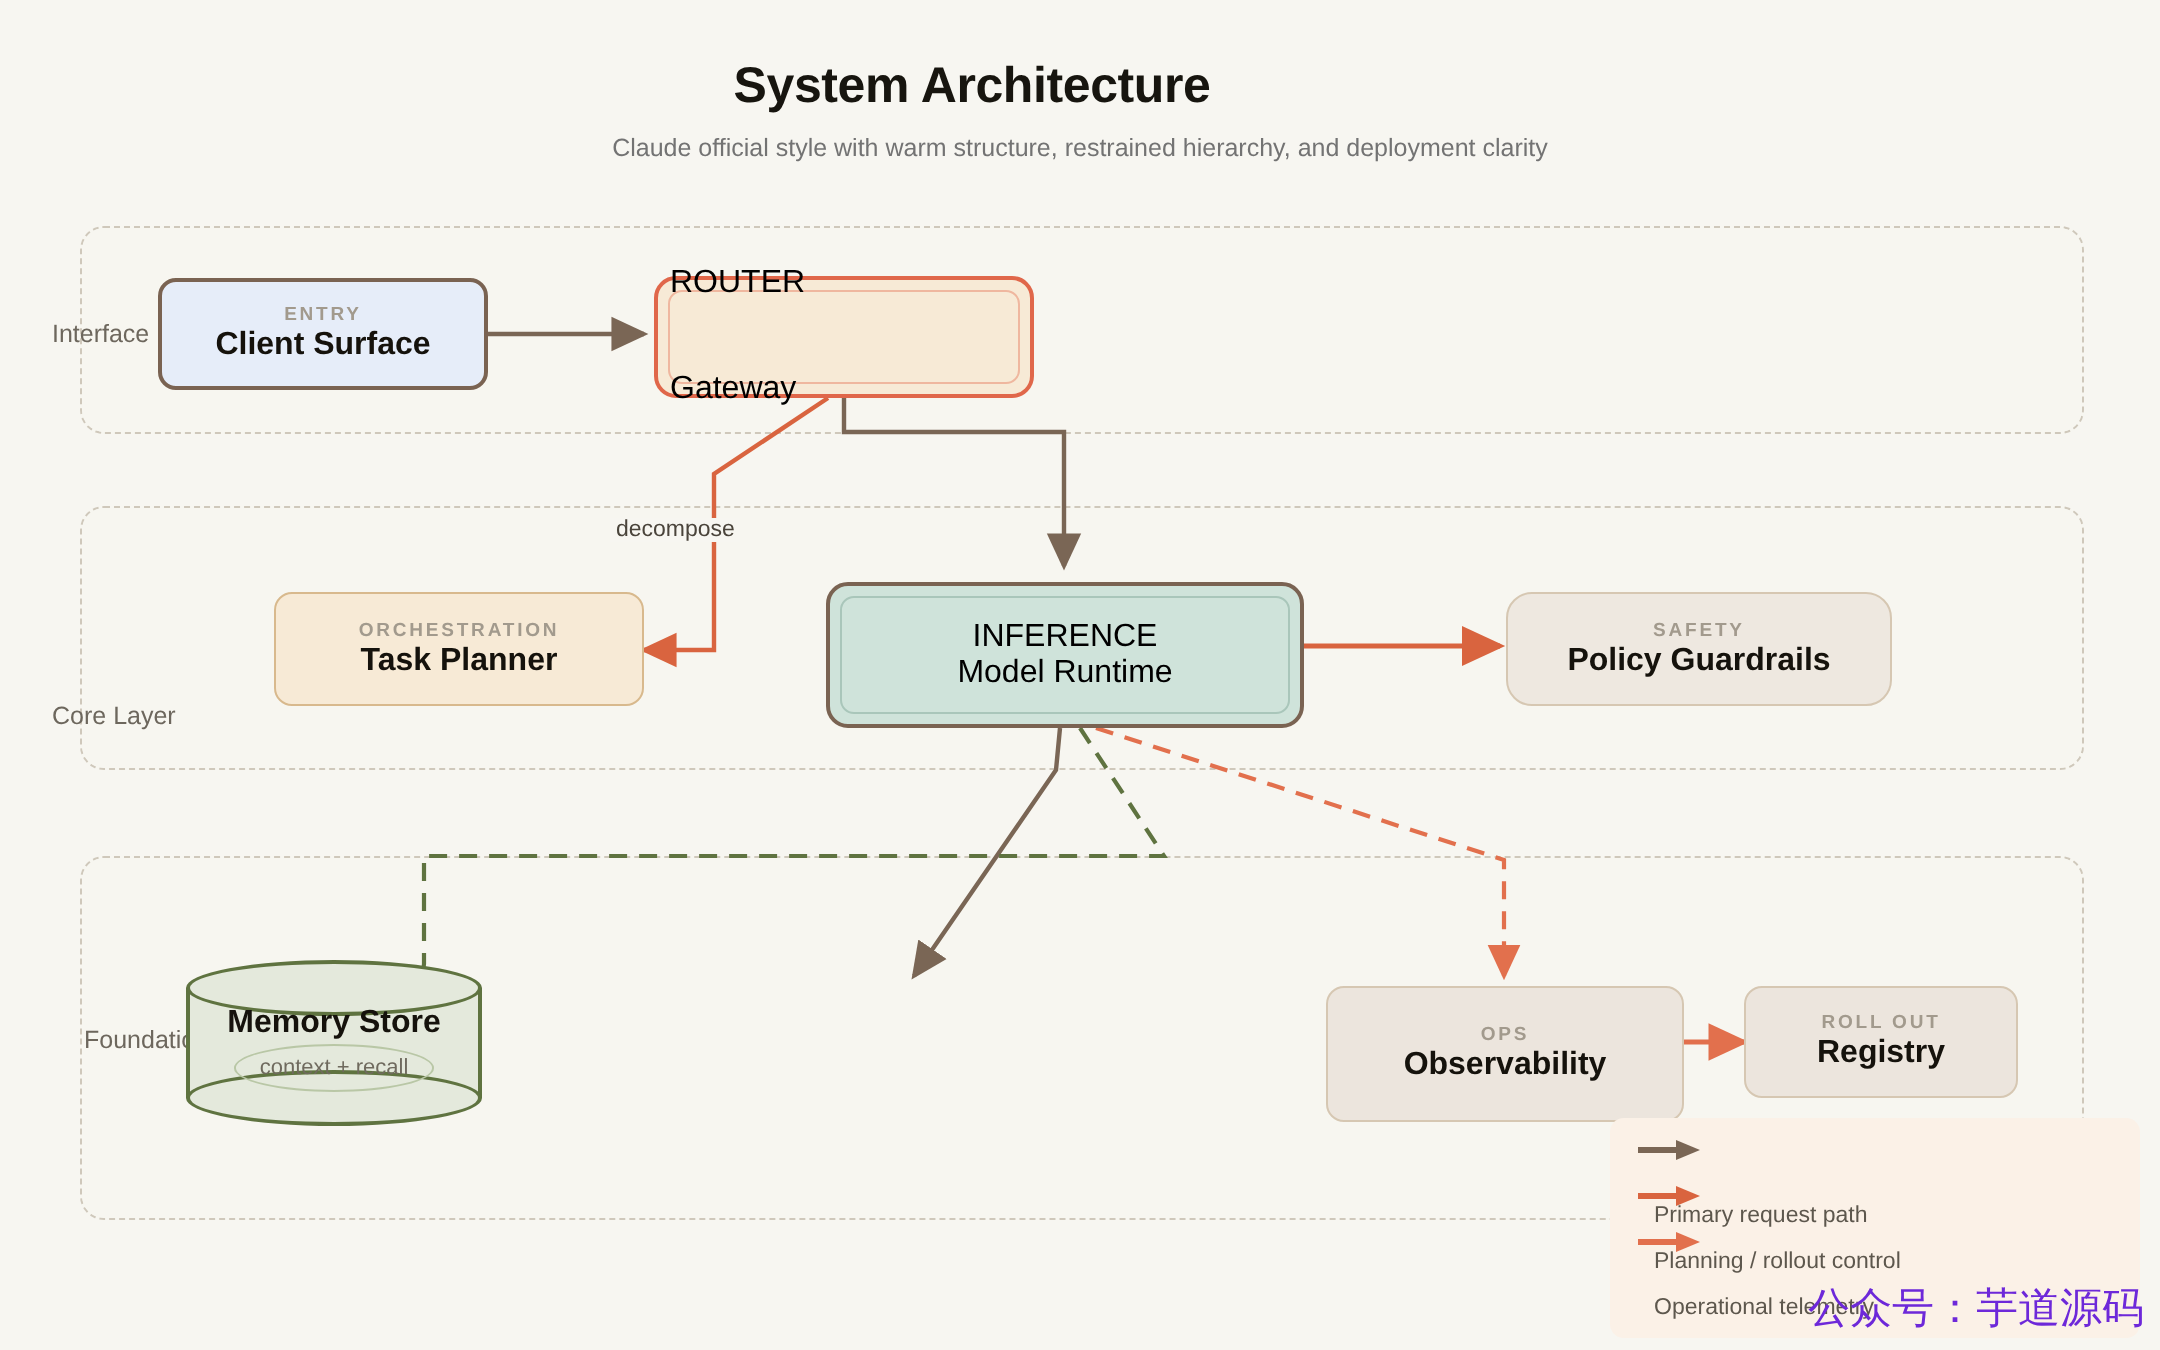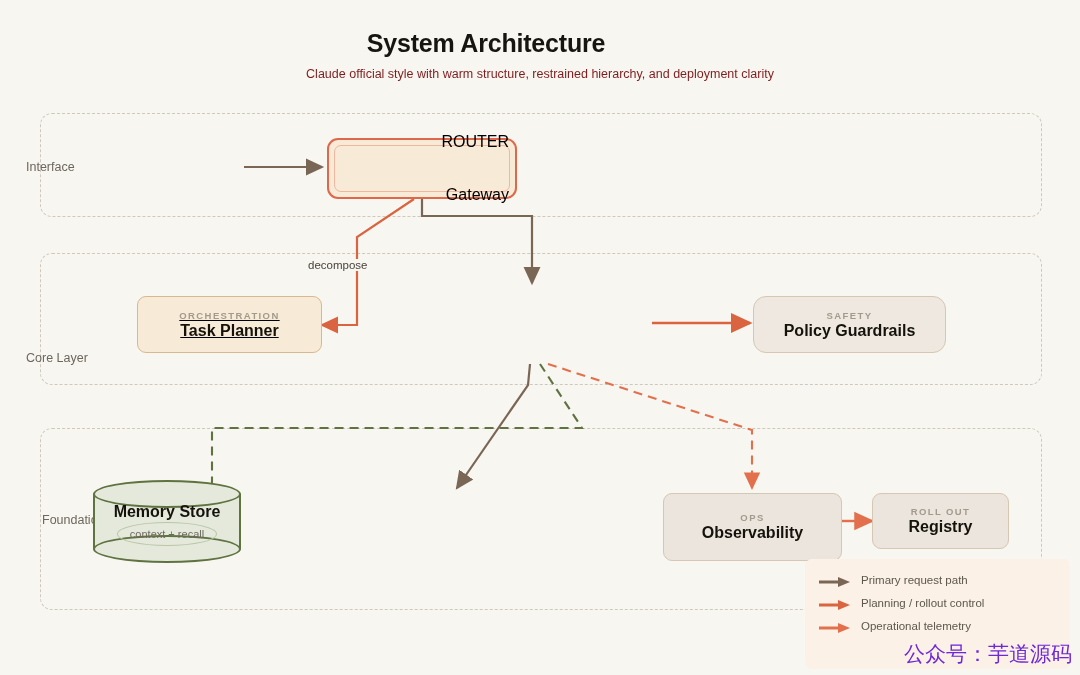--- a/index.html
+++ b/index.html
@@ -21,21 +21,21 @@
   
   .title {
     position: absolute; left: 0; top: 29px; width: 972px;
     text-align: center;
     font-size: 25px; font-weight: bold; color: #17150f;
     letter-spacing: -0.2px;
   }
   .subtitle {
     position: absolute; left: 0; top: 67px; width: 1080px;
     text-align: center;
-    font-size: 12.5px; color: #7f1d1d;
+    font-size: 12.5px; color: #737373;
   }
   
   .band {
     position: absolute;
     border: 1px dashed #cfc8bb;
     border-radius: 12px;
     background: rgba(247,245,239,0.35);
   }
   .band-label {
     position: absolute;
@@ -76,21 +76,21 @@
   
   .ring {
     position: absolute;
     box-sizing: border-box;
     border-radius: 11px;
   }
   .ring-gw   { border: 2.5px solid #e0674a; background:#f7ead6; }
   .ring-gw .inner {
     position:absolute; left:5px; top:5px; right:5px; bottom:5px;
     border:1.4px solid #efb79f; border-radius:7px;
-    display:flex; flex-direction:column; align-items:flex-end; justify-content:center;gap:35px;
+    display:flex; flex-direction:column; align-items:flex-start; justify-content:center;gap:35px;
   }
   .ring-mr   { border: 2.5px solid #7a6352; background:#cfe3da; }
   .ring-mr .inner {
     position:absolute; left:5px; top:5px; right:5px; bottom:5px;
     border:1.4px solid #a9c6ba; border-radius:7px;
     display:flex; flex-direction:column; align-items:center; justify-content:center;
   }
   
   .cyl { position:absolute; }
   .cyl-body {
@@ -129,23 +129,24 @@
   .legend {
     position: absolute;
     left: 805px; top: 559px;
     width: 265px; height: 110px;
     background: #fbf1e7;
     border-radius: 7px;
     padding: 9px 0 0 0;
     box-sizing: border-box;
   }
   .legend-row {
-    display: flex; align-items: center;
+    display: flex; align-items: flex-start;
     height: 23px;
     padding-left: 13px;
+    flex-direction: column;
   }
   .legend-swatch { width: 34px; height: 12px; flex: 0 0 34px; }
   .legend-text {
     font-size: 11.5px; color: #5d574d;
     margin-left: 9px; white-space: nowrap;
   }
   .watermark {
     position: absolute;
     right: 8px; bottom: 7px;
     font-size: 21px;
@@ -198,33 +199,43 @@
     <path d="M540,364 L582,428 L212,428 L212,482" fill="none" stroke="#5f7340" stroke-width="2.1" stroke-dasharray="9 6"></path>
     <path d="M212,482 C212,492 192,496 170,485" fill="none" stroke="#5f7340" stroke-width="2.1" marker-end="url(#ah-green)"></path>
 
     <path d="M548,364 L752,430 L752,488" fill="none" stroke="#e2704d" stroke-width="2.1" stroke-dasharray="9 6" marker-end="url(#ah-telemetry)"></path>
 
     <path d="M842,521 L872,521" fill="none" stroke="#e2704d" stroke-width="2.4" marker-end="url(#ah-telemetry)"></path>
   </svg>
 
   <div class="edge-label" style="left:305px; top:259px;">decompose</div>
 
+  <div class="node n-client" style="left:79px; top:139px; width:165px; height:56px;">
+    <div class="kicker">ENTRY</div>
+    <div class="name">Client Surface</div>
+  </div>
 
   <div class="ring ring-gw" style="left:327px; top:138px; width:190px; height:61px;">
     <div class="inner">
       <div class="kicker">ROUTER</div>
       <div class="name">Gateway</div>
     </div>
   </div>
 
-  <div class="node n-task" style="left:137px; top:296px; width:185px; height:57px;text-decoration:underline;">
+  <div class="node n-task" style="left:137px; top:296px; width:185px; height:57px;">
     <div class="kicker">ORCHESTRATION</div>
     <div class="name">Task Planner</div>
   </div>
 
+  <div class="ring ring-mr" style="left:413px; top:291px; width:239px; height:73px;">
+    <div class="inner">
+      <div class="kicker">INFERENCE</div>
+      <div class="name">Model Runtime</div>
+    </div>
+  </div>
 
   <div class="node n-policy" style="left:753px; top:296px; width:193px; height:57px;border-radius:13px;">
     <div class="kicker">SAFETY</div>
     <div class="name">Policy Guardrails</div>
   </div>
 
   <div class="cyl" style="left:93px; top:480px; width:148px; height:83px;">
     <div class="cyl-body"></div>
     <div class="cyl-cap cyl-bot"></div>
     <div class="cyl-cap cyl-top"></div>

